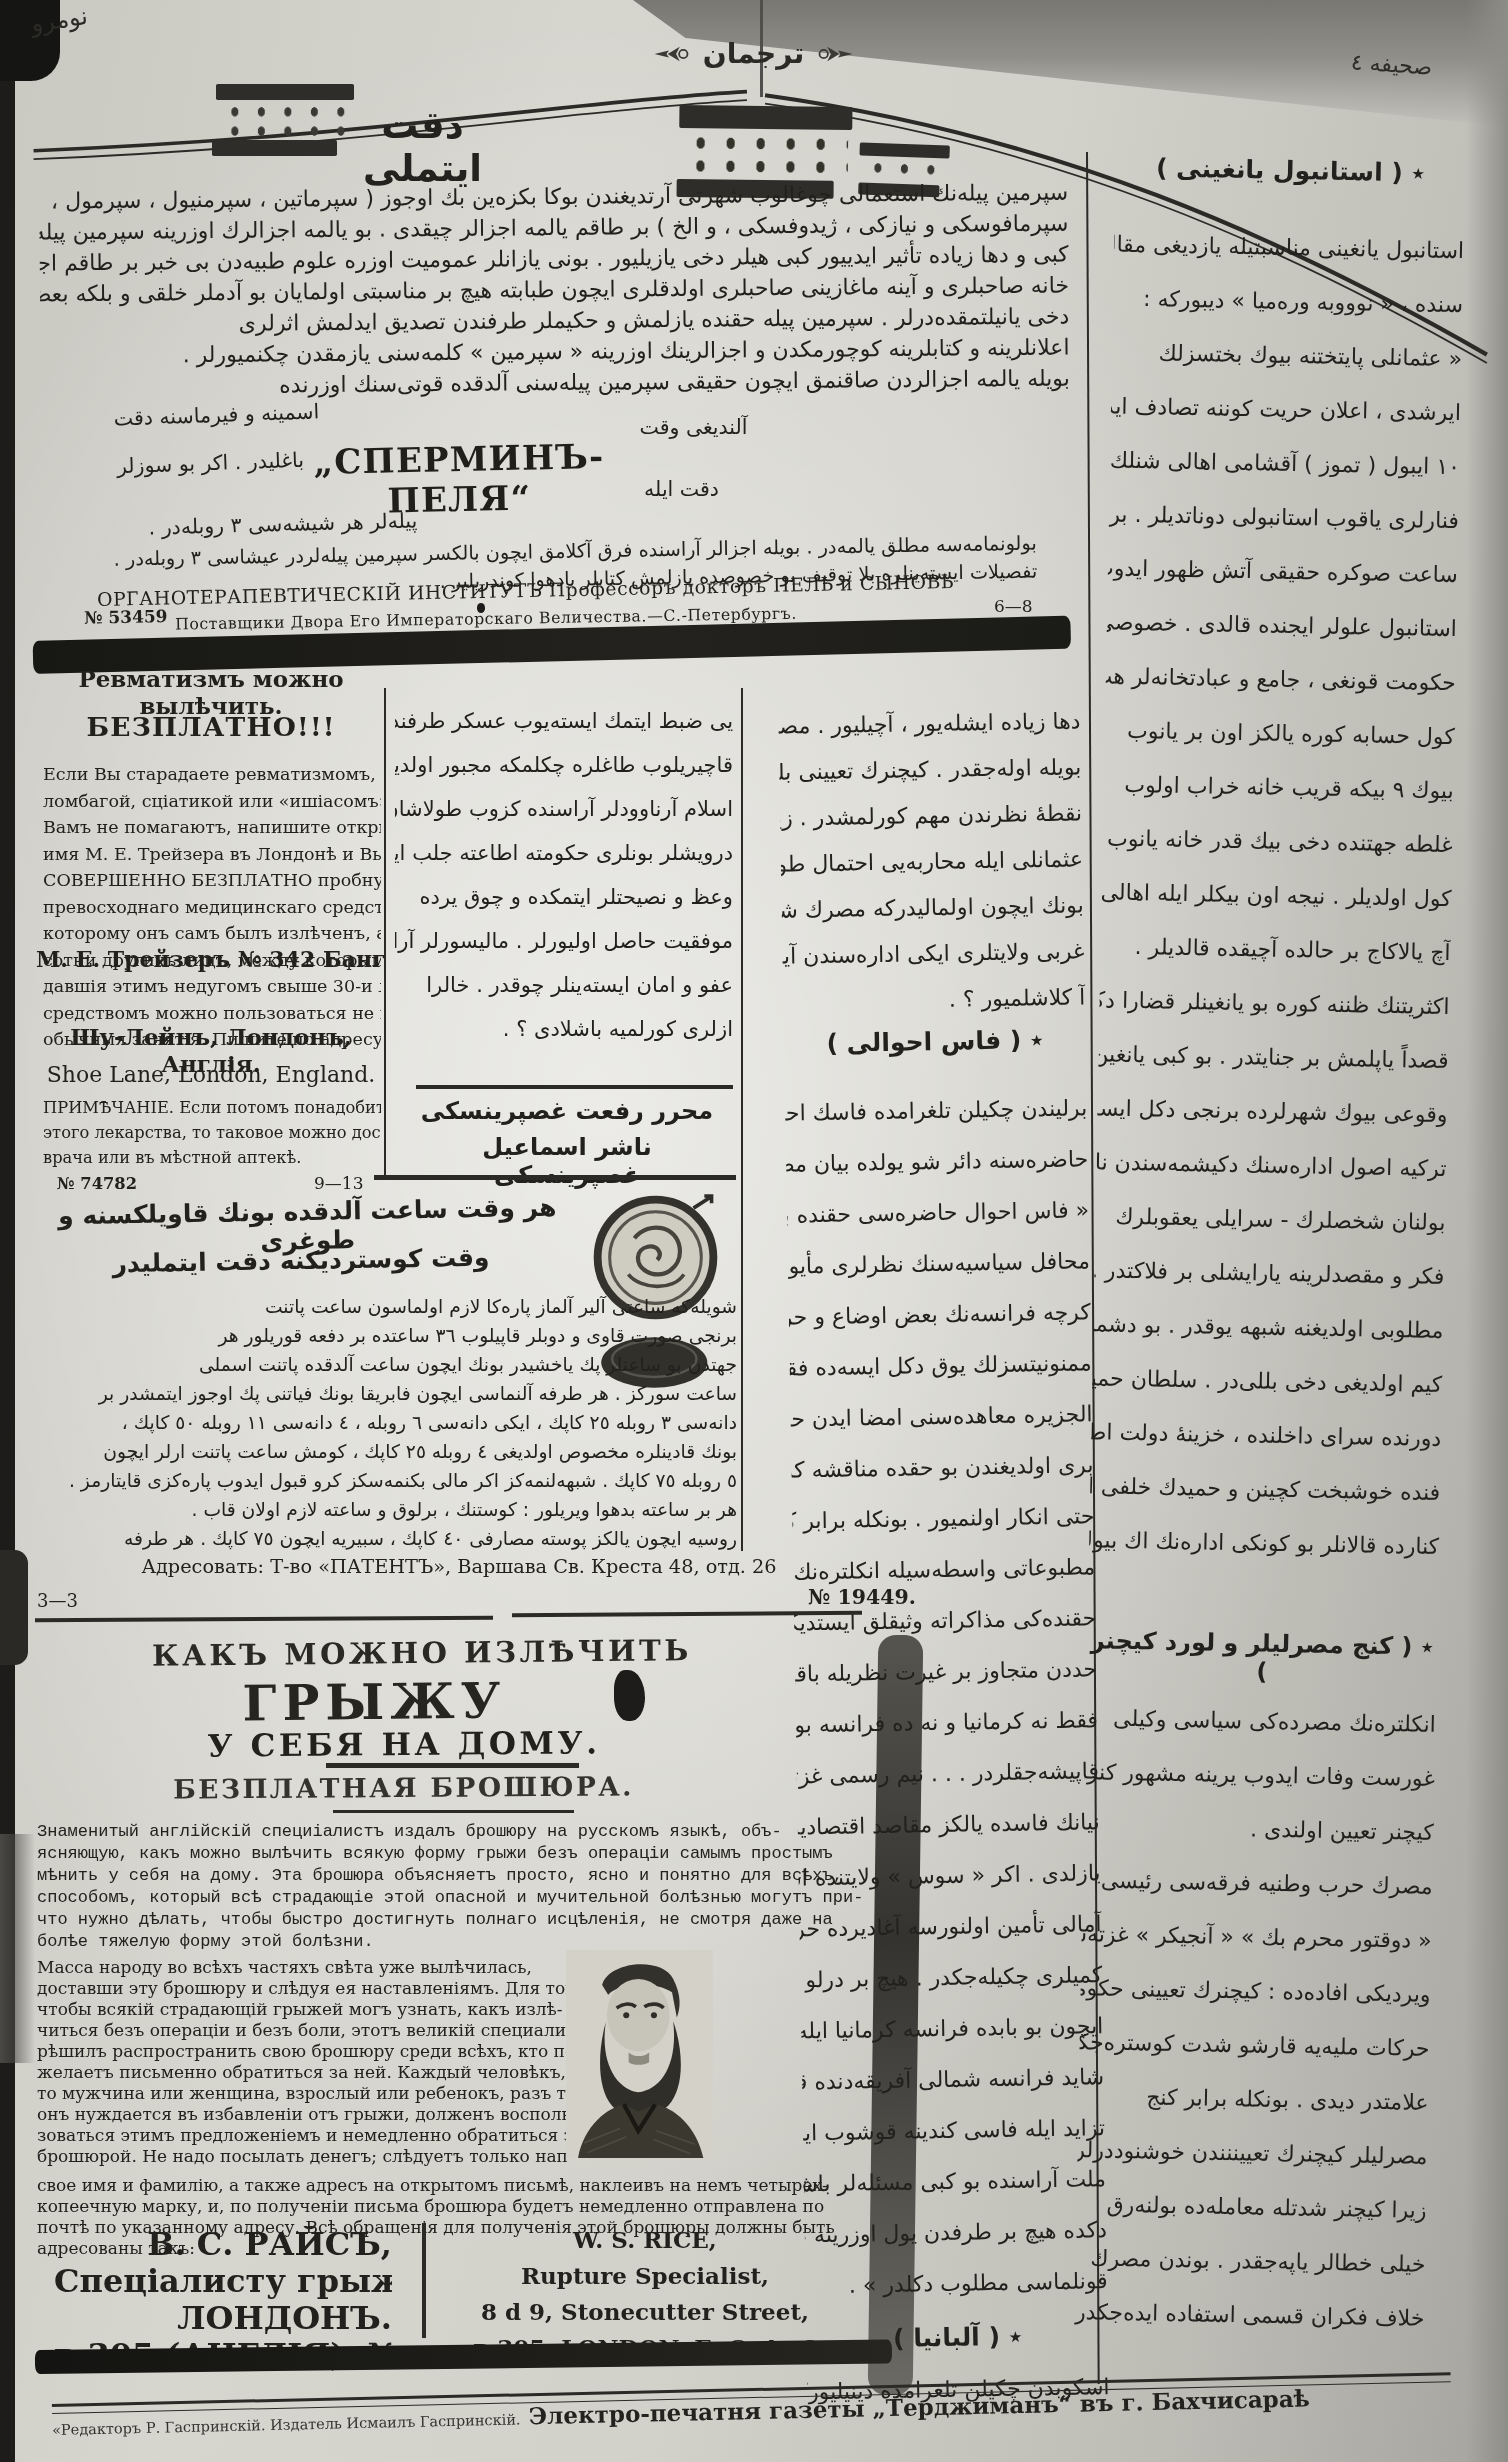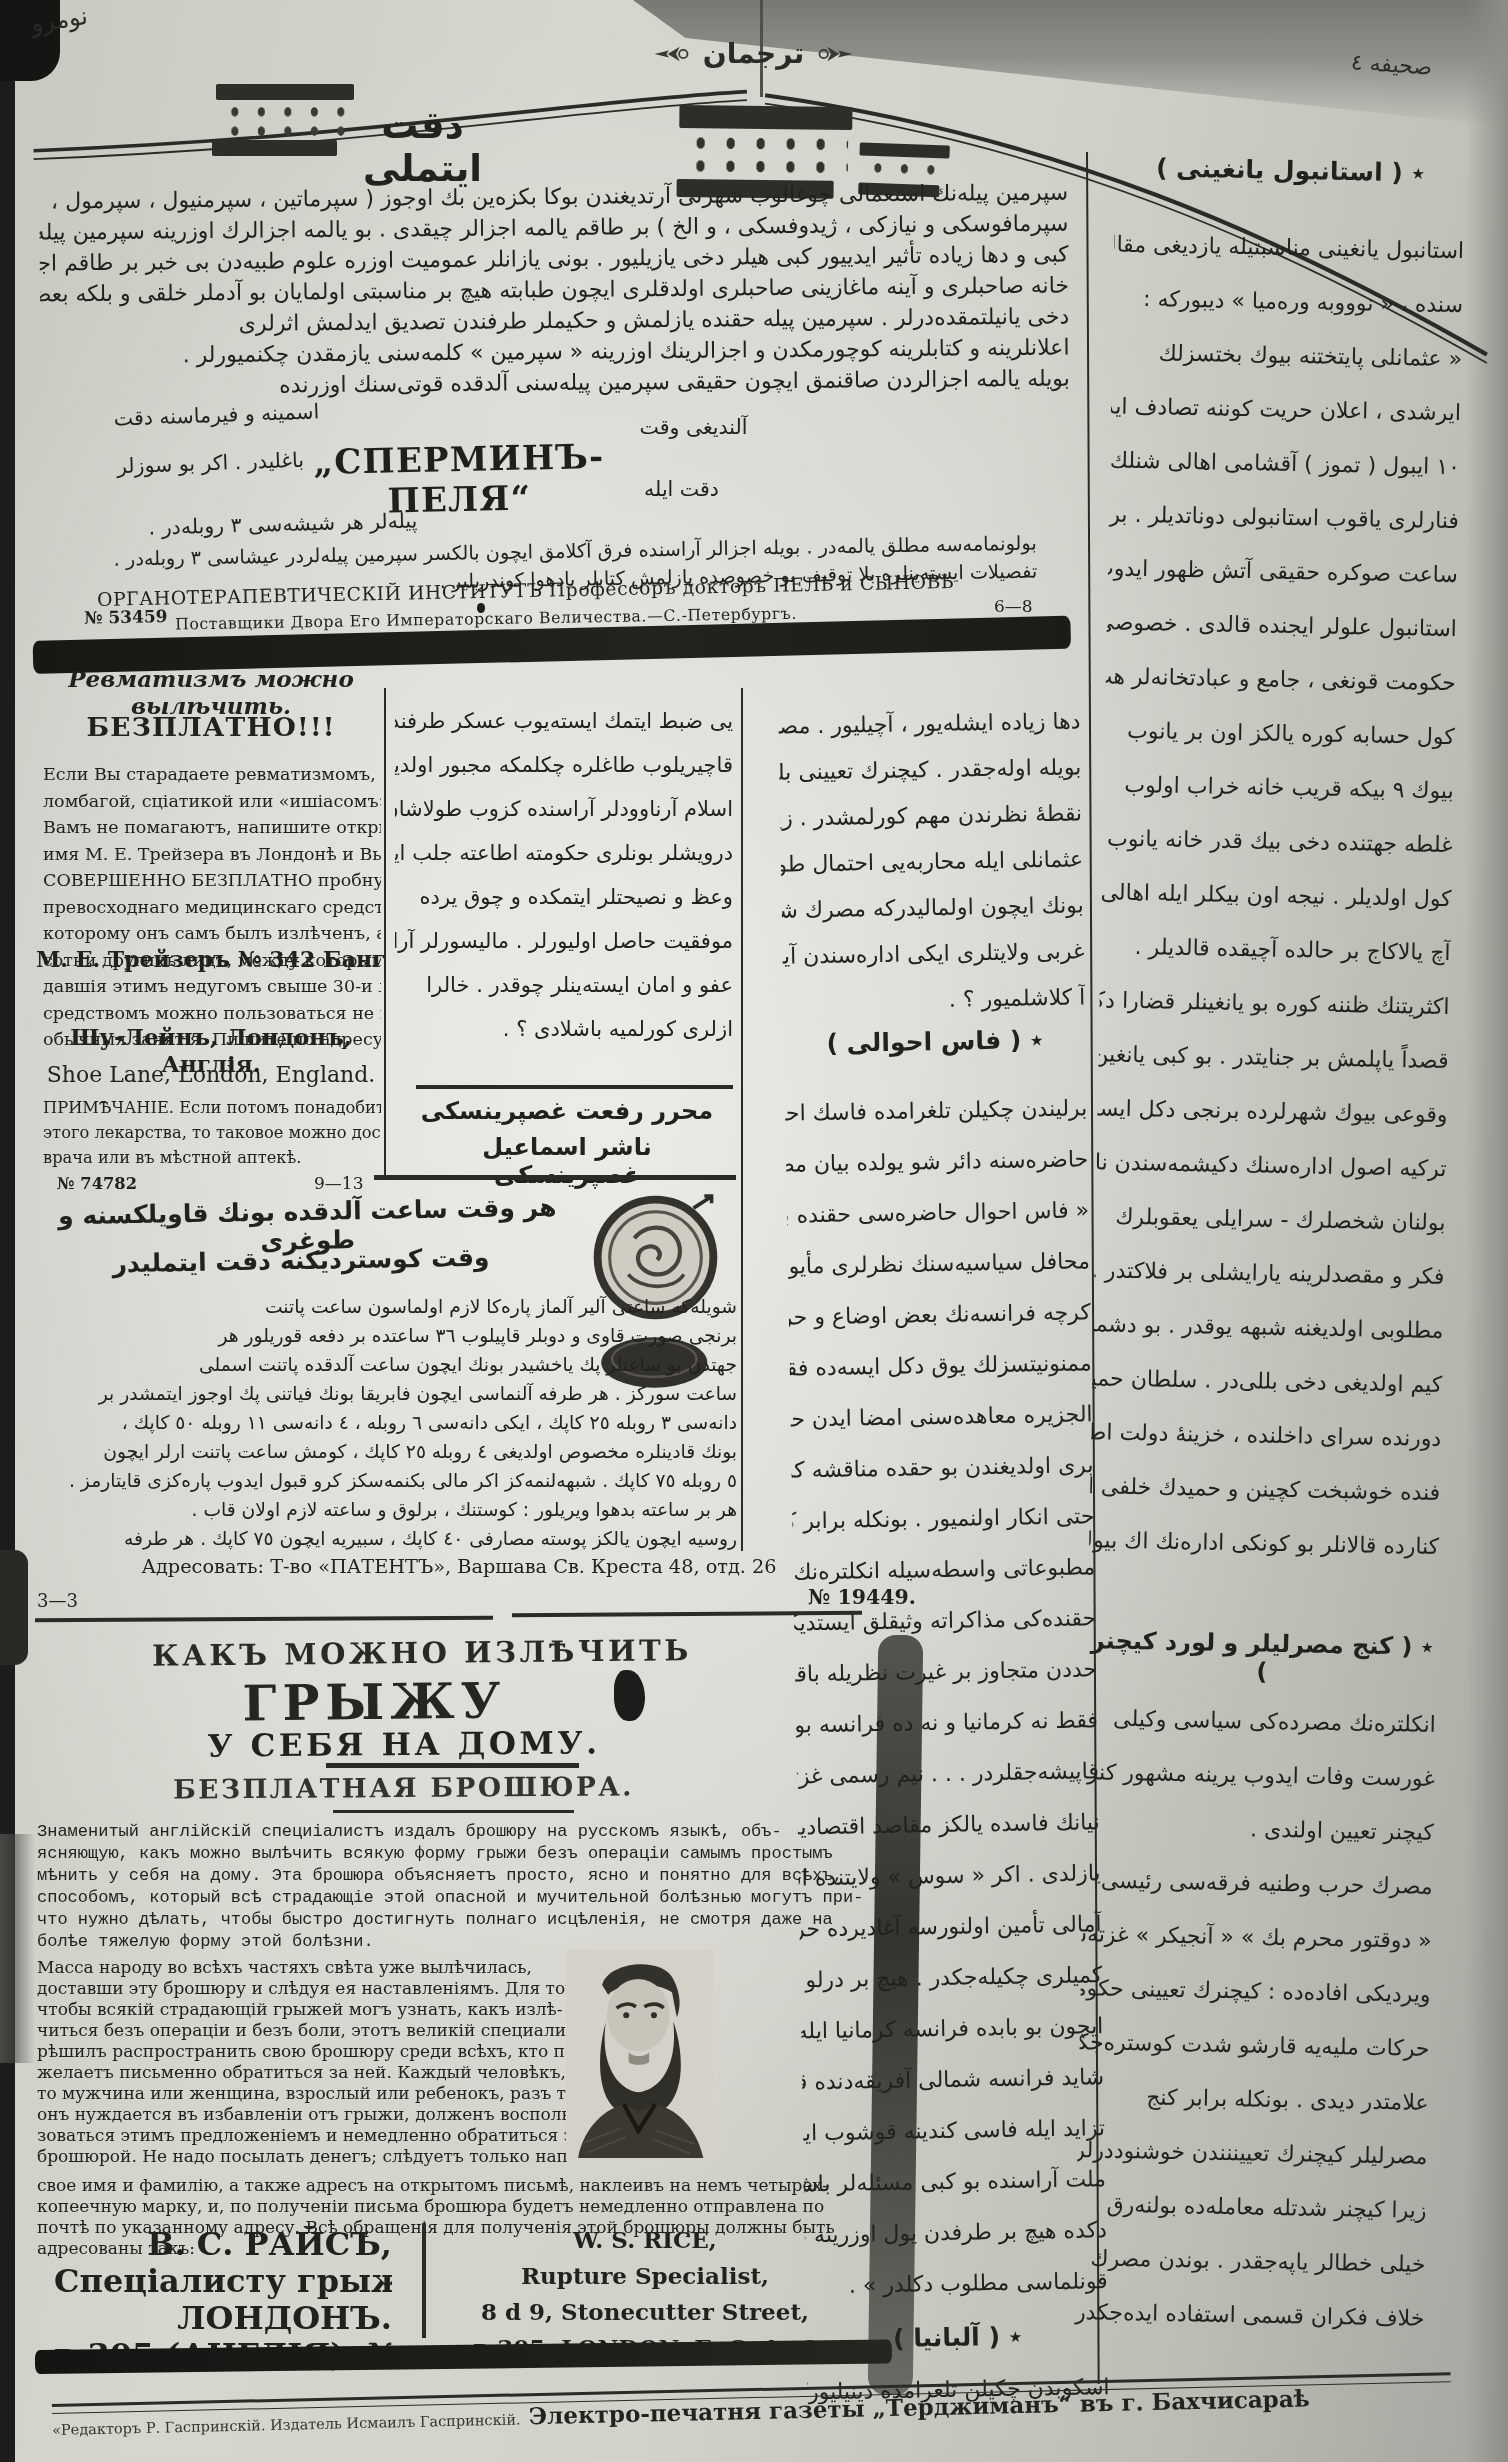--- a/index.html
+++ b/index.html
@@ -118,21 +118,21 @@
   <div class="abs ru" style="left:175px;top:608px;width:748px;font-size:15.7px;letter-spacing:0.6px;white-space:nowrap;overflow:hidden;transform:rotate(-1deg);">Поставщики Двора Его Императорскаго Величества.—С.-Петербургъ.</div>
   <div class="abs ru" style="left:994px;top:596px;font-size:17px;">6—8</div>
 
   <div class="abs" style="left:33px;top:641px;width:1038px;height:33px;background:linear-gradient(to right,#171714,#23221f 60%,#1b1b18);
               transform:rotate(-1.4deg);transform-origin:left center;border-radius:6px/9.7px;"></div>
 
   <div class="abs rule" style="left:384px;top:688px;width:1.8px;height:492px;"></div>
   <div class="abs rule" style="left:741px;top:688px;width:1.8px;height:863px;"></div>
   <div class="abs rule" style="left:1086px;top:152px;width:1.8px;height:2232px;transform:rotate(-.3deg);transform-origin:top center;"></div>
 
-  <div class="abs ru bold center" style="left:42px;top:665px;width:338px;font-size:23px;font-style:italic;">Ревматизмъ можно вылѣчить.</div>
+  <div class="abs ru bold center" style="left:42px;top:665px;width:338px;font-size:23px;">Ревматизмъ можно вылѣчить.</div>
   <div class="abs ru bold center" style="left:42px;top:711px;width:338px;font-size:26.5px;letter-spacing:1.2px;">БЕЗПЛАТНО!!!</div>
   <div class="abs ru" style="left:43px;top:761px;width:338px;font-size:17.5px;line-height:26.5px;">
       <div class="ru-line">Если Вы старадаете ревматизмомъ, подагрой</div>
       <div class="ru-line">ломбагой, сціатикой или «ишіасомъ» и врачи</div>
       <div class="ru-line">Вамъ не помагаютъ, напишите открытку на</div>
       <div class="ru-line">имя М. Е. Трейзера въ Лондонѣ и Вы получите</div>
       <div class="ru-line">СОВЕРШЕННО БЕЗПЛАТНО пробную дозу</div>
       <div class="ru-line">превосходнаго медицинскаго средства, благодаря</div>
       <div class="ru-line">которому онъ самъ былъ излѣченъ, а равно и</div>
       <div class="ru-line">сотни другихъ лицъ, между которыми были стра-</div>

